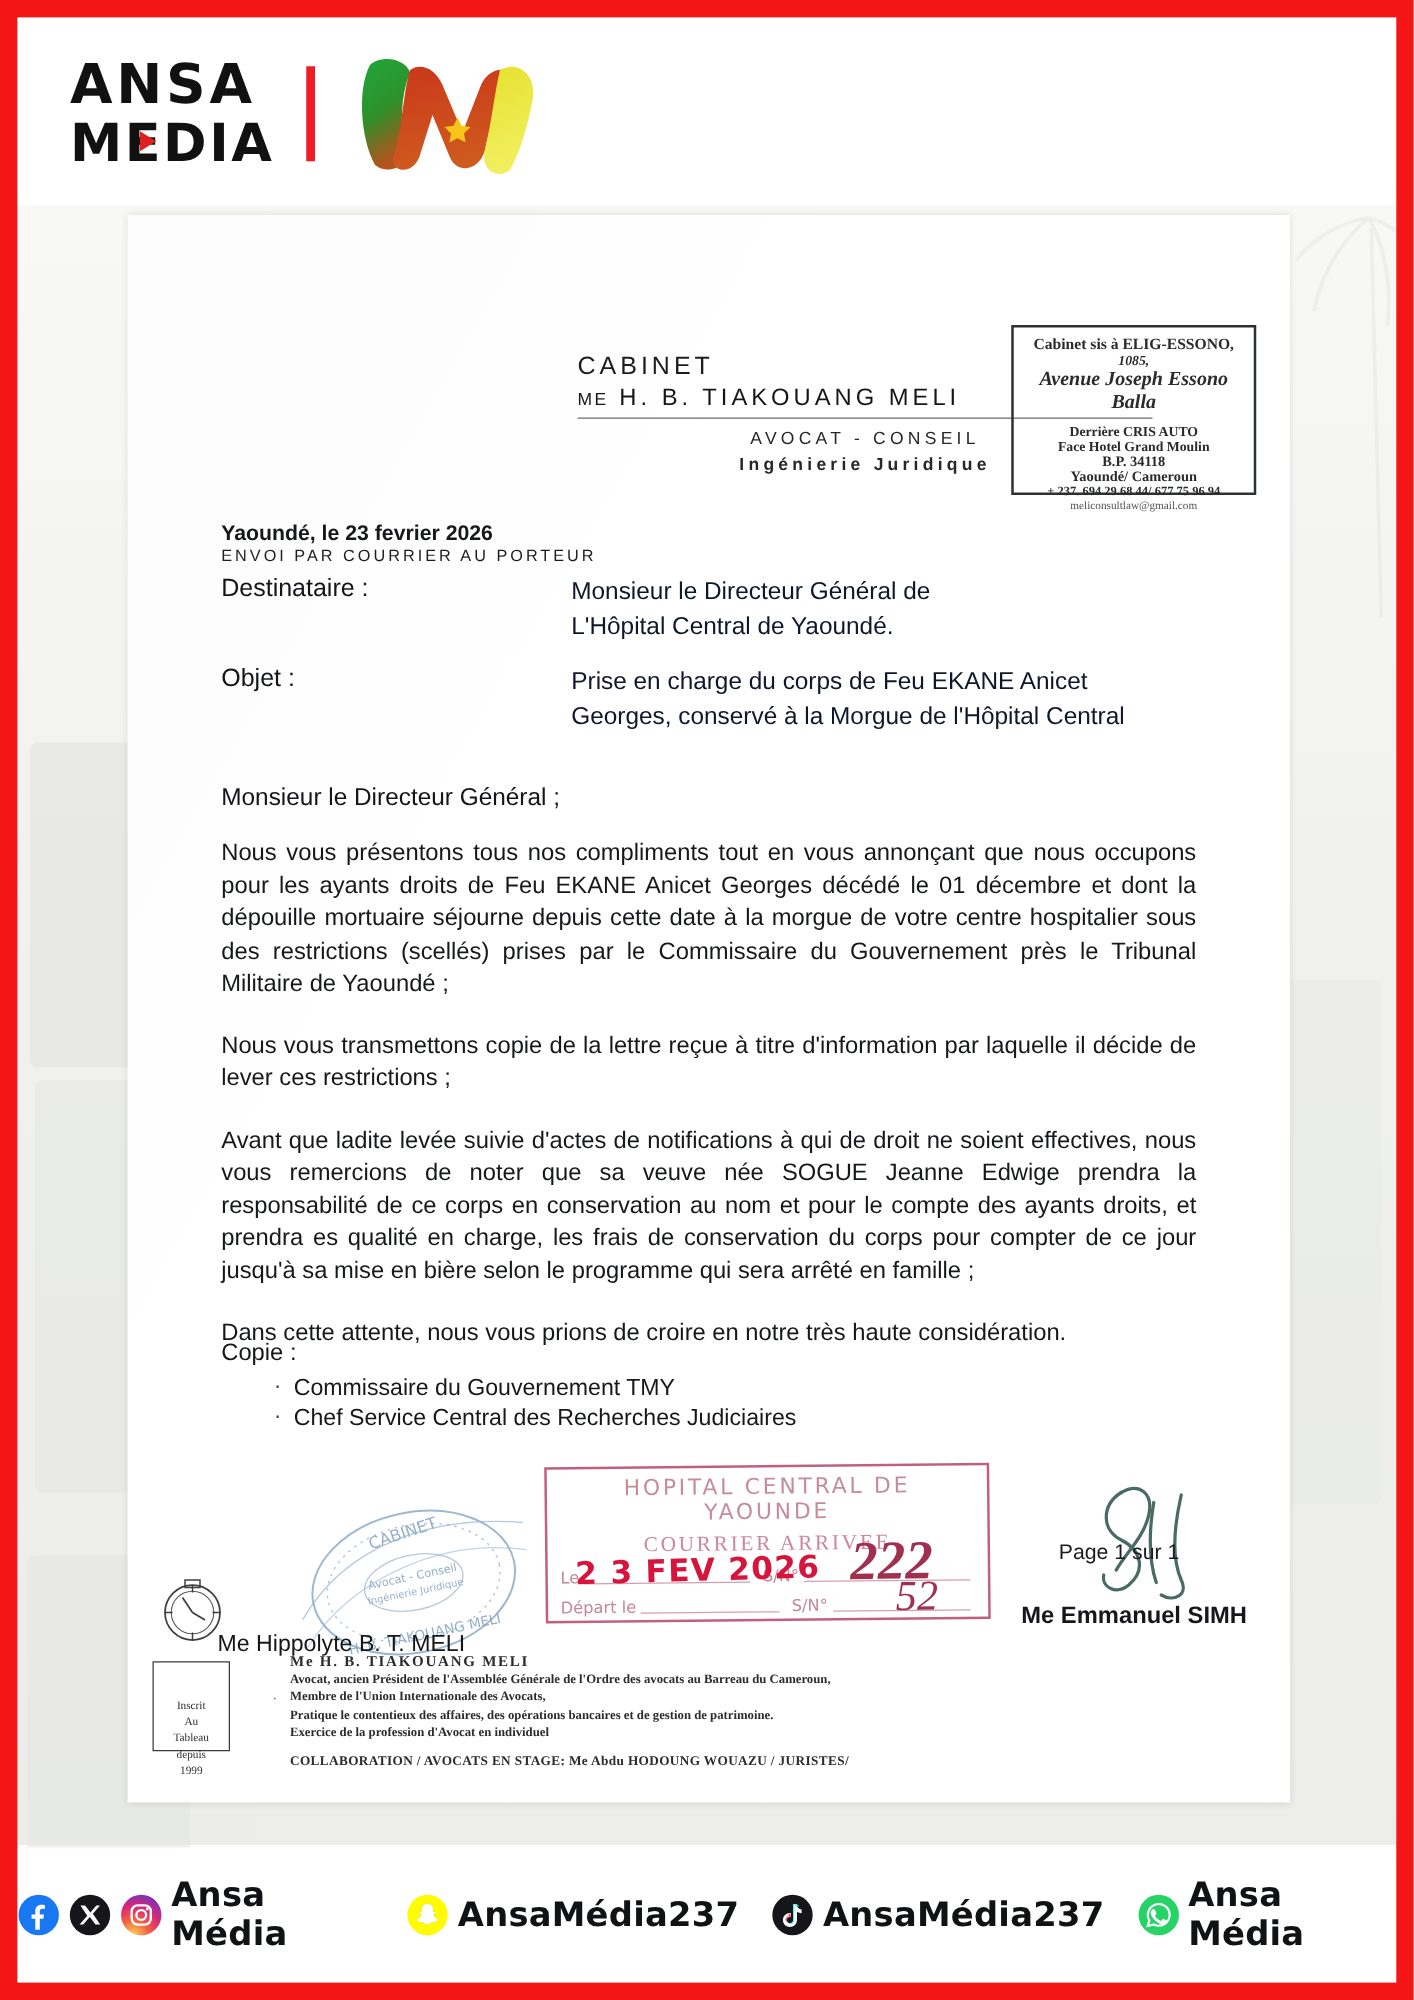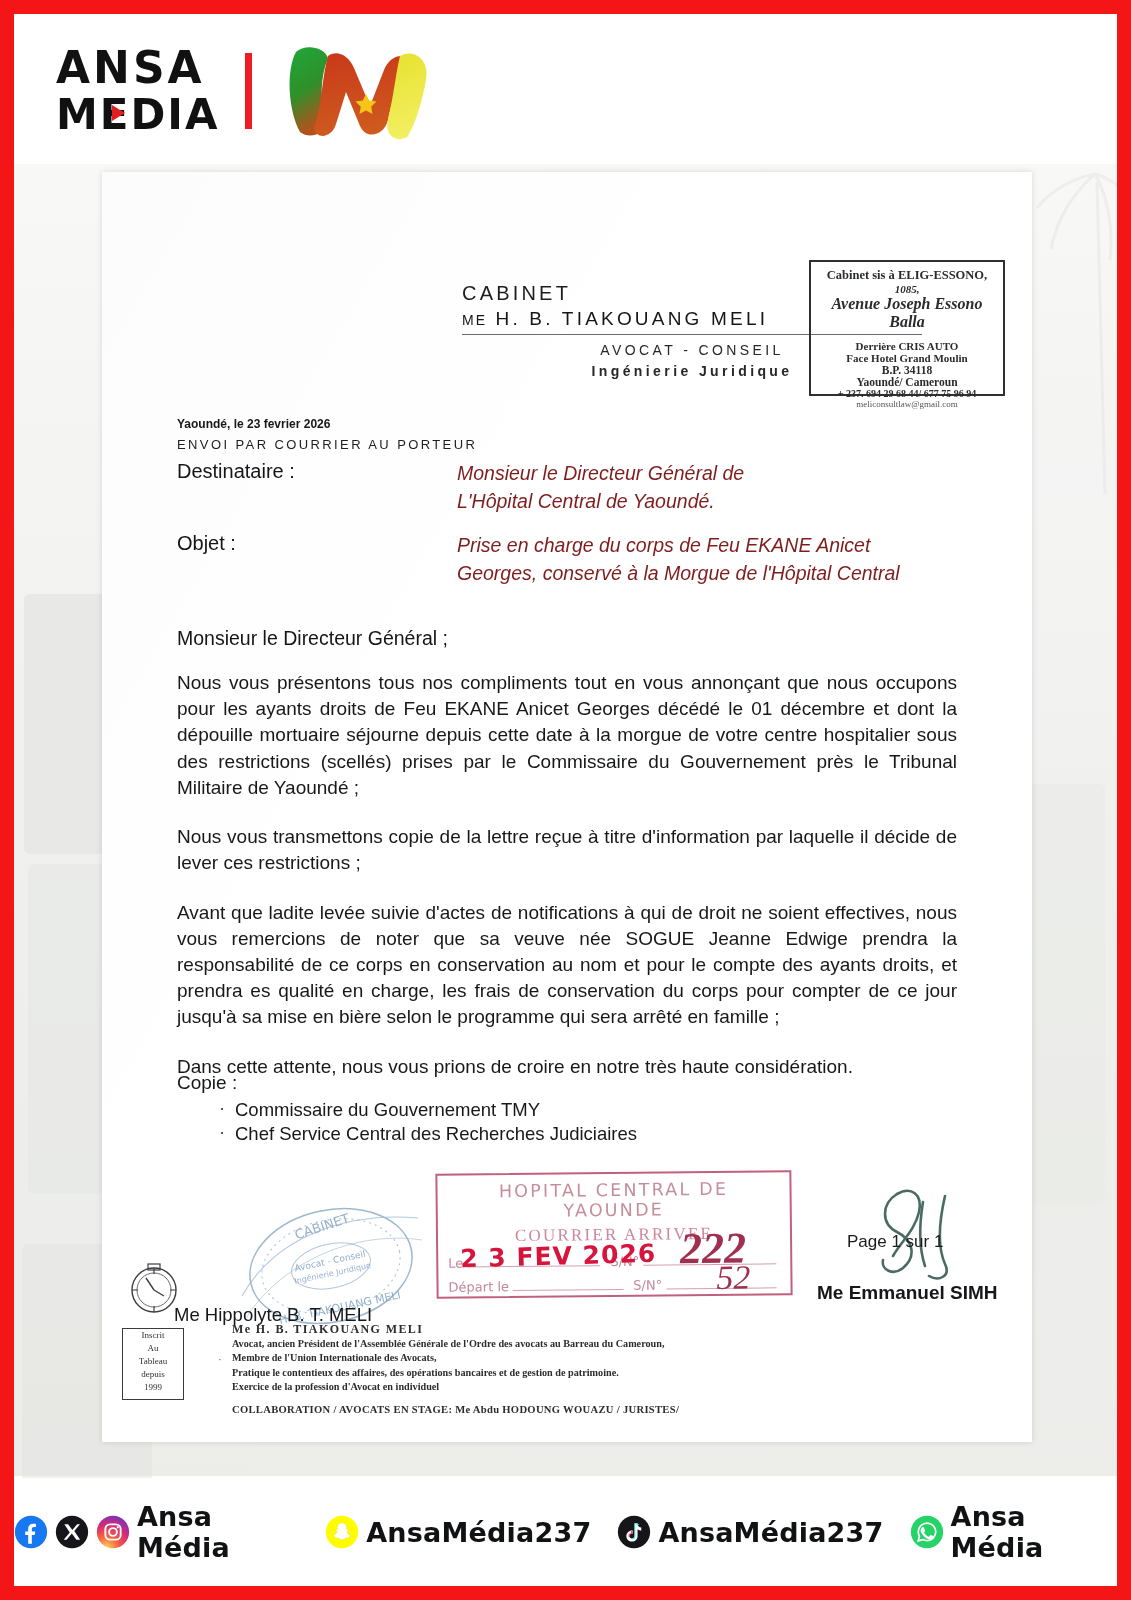--- a/index.html
+++ b/index.html
@@ -186,21 +186,21 @@
   .lh-box .l5 { font-size: 11px; font-weight: 600; }
   .lh-box .l6,
   .lh-box .l7 { font-size: 11.5px; font-weight: 700; }
   .lh-box .l8 { font-size: 10px; font-weight: 600; }
   .lh-box .l9 { font-size: 9px; font-weight: 500; opacity: .82; }
 
   
   .date-line {
     position: absolute;
     left: 75px; top: 245px;
-    font-size: 12px;
+    font-size: 17px;
     font-weight: 700;
     color: #17181a;
   }
   .mode-line {
     position: absolute;
     left: 75px; top: 265px;
     font-size: 13px;
     letter-spacing: 2.4px;
     color: #1d1e20;
   }
@@ -209,22 +209,21 @@
   .field-row { position: absolute; display: flex; }
   .field-label {
     width: 280px;
     font-size: 20px;
     color: #141518;
     font-weight: 400;
   }
   .field-value {
     font-size: 19.5px;
     line-height: 1.42;
-    color: #7f1d1d;
-    font-style: italic;
+    color: #0f172a;
   }
   .row-dest { left: 75px; top: 288px; }
   .row-objet { left: 75px; top: 360px; }
 
   .salutation {
     position: absolute;
     left: 75px; top: 455px;
     font-size: 19.5px;
     color: #141518;
   }
@@ -416,21 +415,21 @@
   .inscrit-box {
     width: 62px;
     height: 72px;
     border: 1.4px solid #3a3b3d;
     margin-left: 6px;
     margin-top: 2px;
     text-align: center;
     font-family: "Liberation Serif", serif;
     font-size: 9px;
     color: #303133;
-    padding-top: 0;
+    padding-top: 28px;
     line-height: 1.45;
   }
 
   
   .social-bar {
     position: absolute;
     left: 0; bottom: 0;
     width: 100%;
     height: 108px;
     background: #ffffff;

